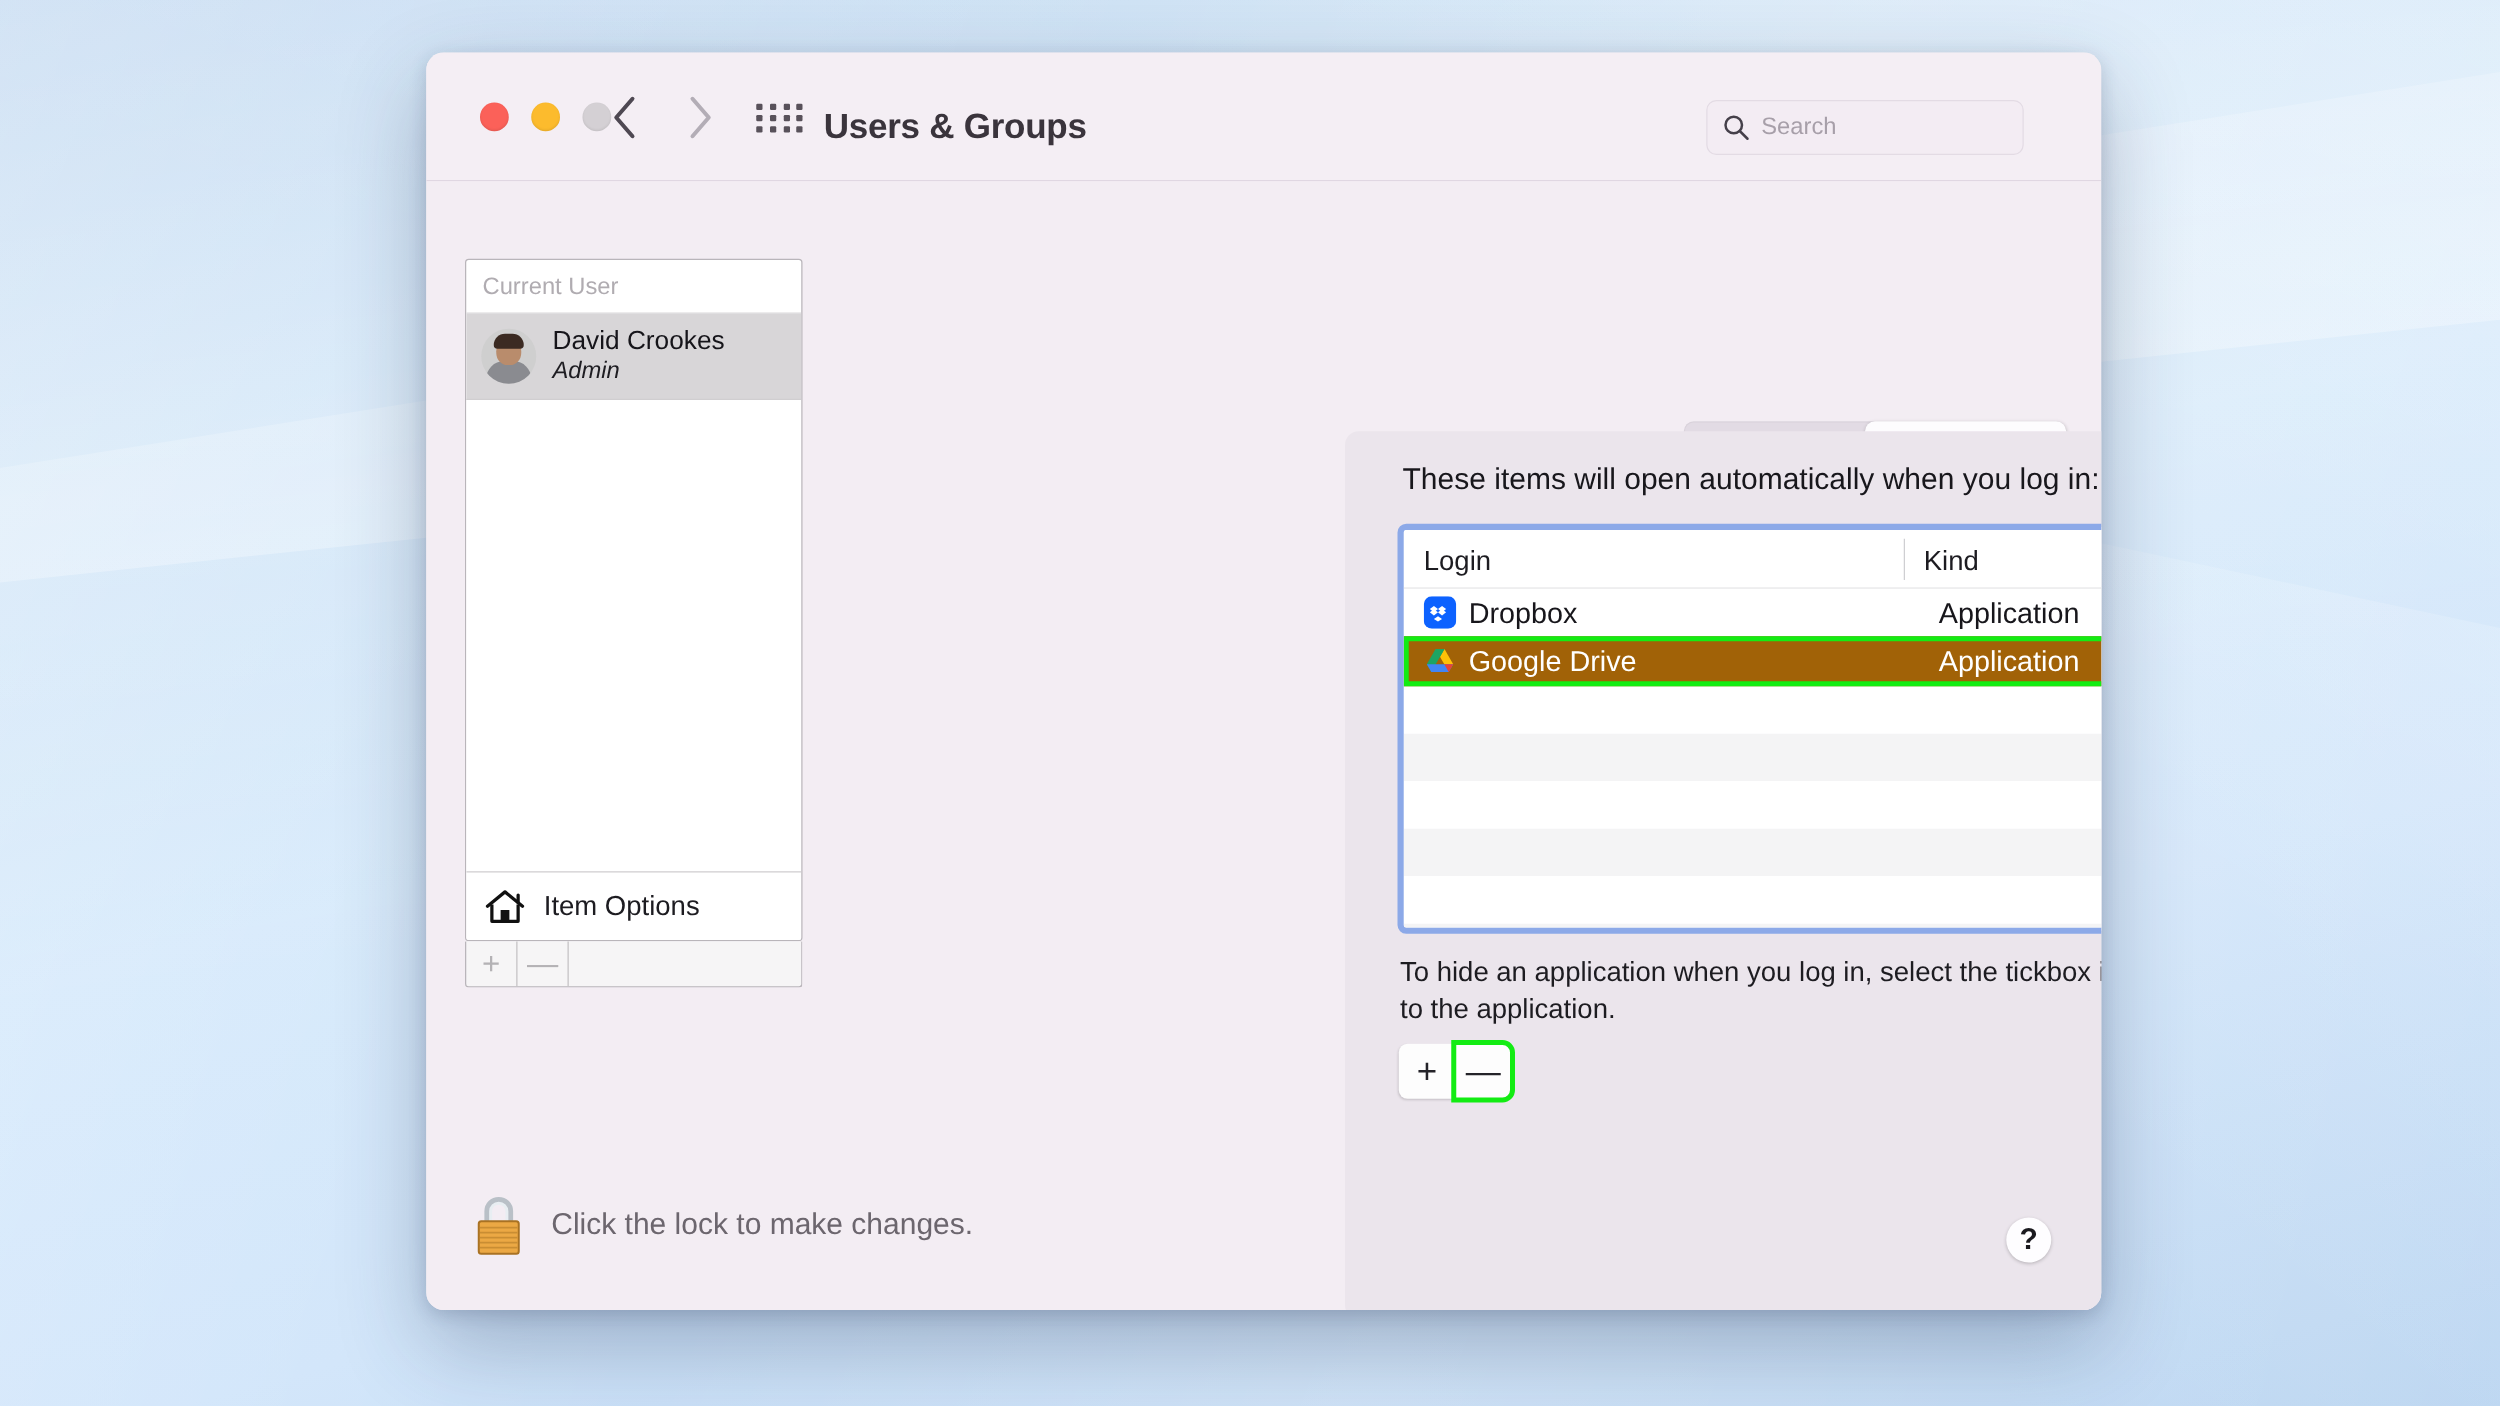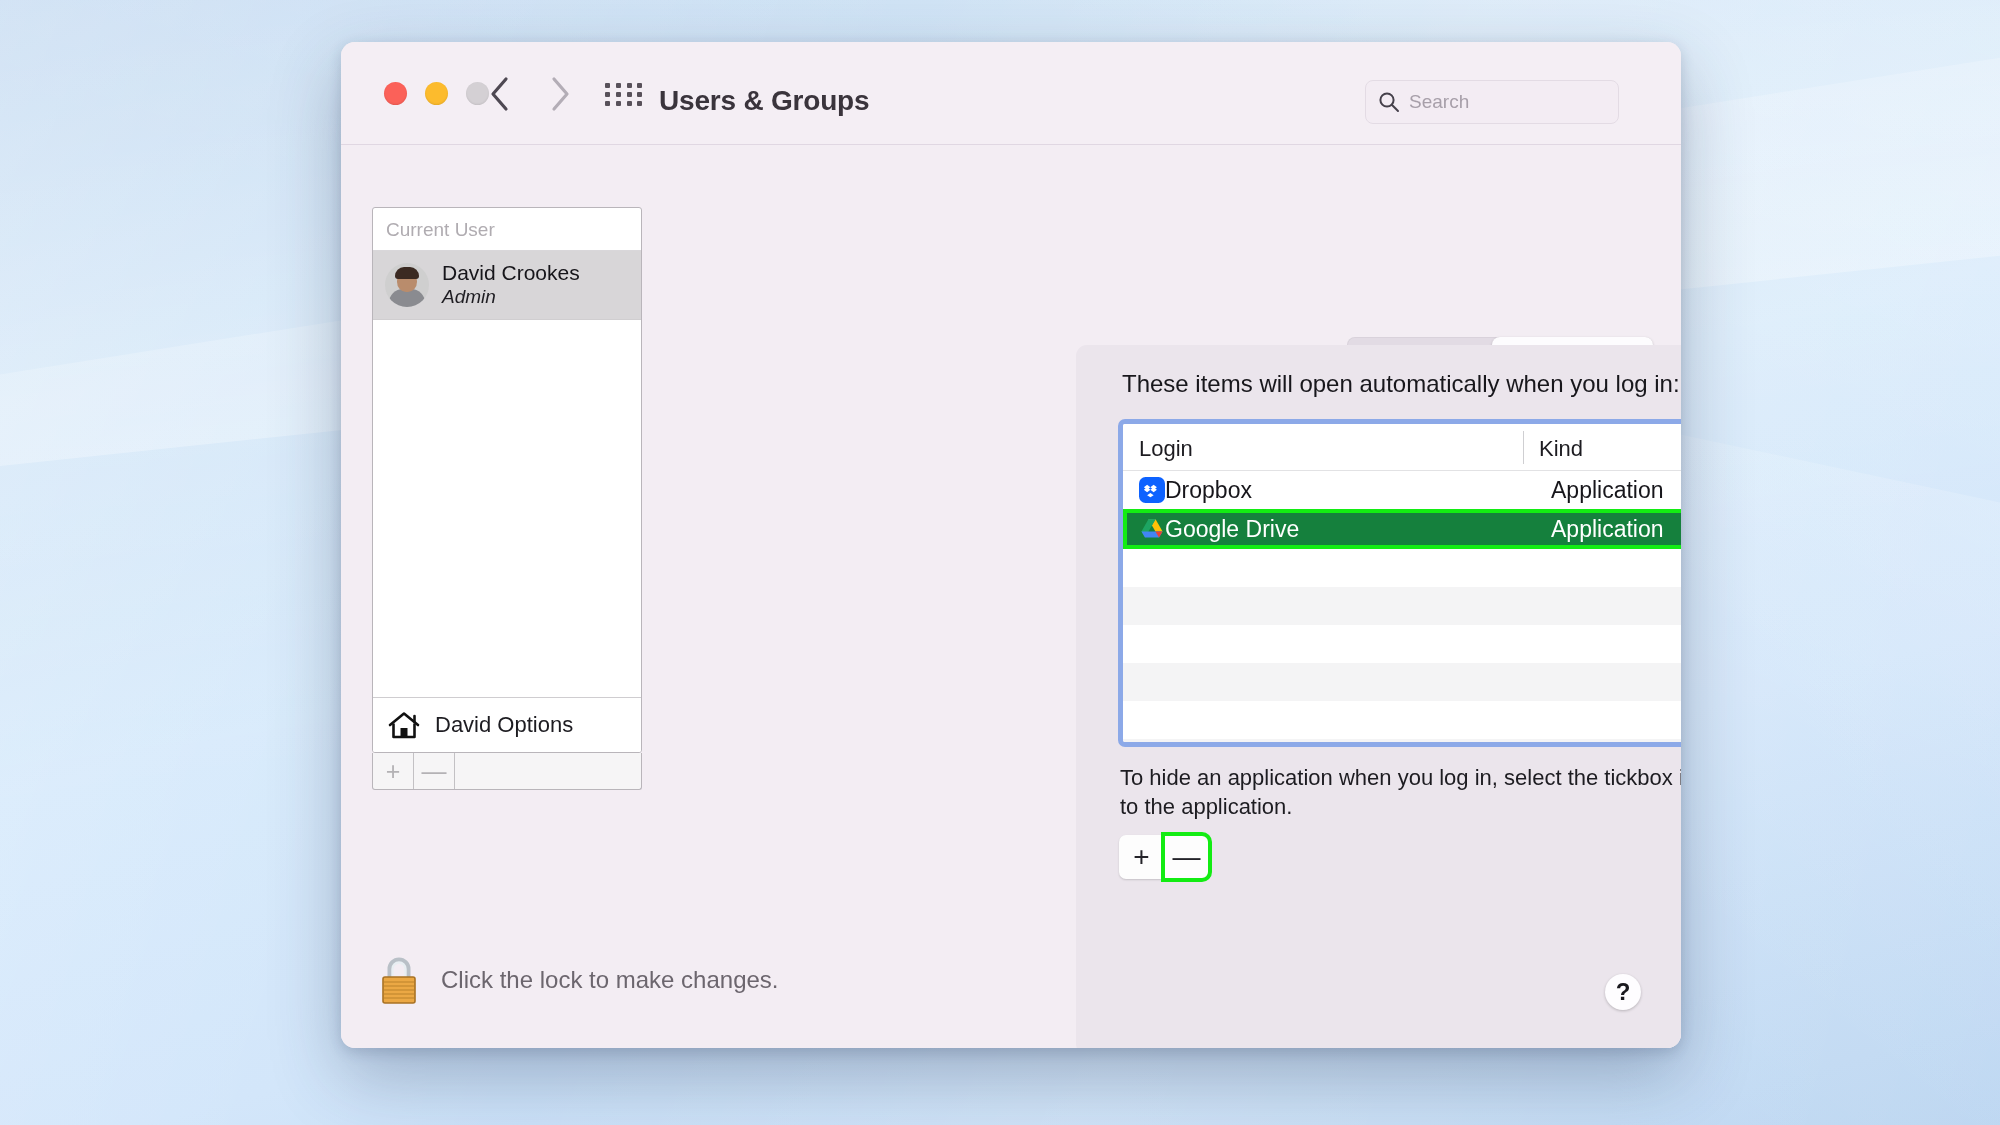--- a/index.html
+++ b/index.html
@@ -298,31 +298,32 @@
   .rows { position: relative; }
   .row {
     position: relative;
     height: 38px;
     display: flex;
     align-items: center;
   }
   .row.odd  { background: #ffffff; }
   .row.even { background: #f4f4f5; }
   .row.selected {
-    background: #15803d;
+    background: #a16207;
     outline: 4px solid #13ec13;
     outline-offset: -4px;
     z-index: 2;
     height: 40px;
   }
   .cell-item {
     position: absolute;
     left: 16px;
     display: flex;
     align-items: center;
+    gap: 10px;
     font-size: 23px;
     color: #17161b;
   }
   .row.selected .cell-item { color: #fff; }
   .cell-kind {
     position: absolute;
     left: 428px;
     font-size: 23px;
     color: #17161b;
   }
@@ -463,21 +464,21 @@
 
       <div class="side-spacer"></div>
 
       <div class="login-options">
         <svg width="34" height="30" viewBox="0 0 34 30">
           <path d="M3 15 L17 3.5 L31 15" fill="none" stroke="#111" stroke-width="2.6" stroke-linecap="round" stroke-linejoin="round"></path>
           <path d="M6.5 13.5 V27 H27.5 V13.5" fill="none" stroke="#111" stroke-width="2.6" stroke-linejoin="round"></path>
           <rect x="13.5" y="18" width="7" height="9" fill="#111"></rect>
           <line x1="27.5" y1="6" x2="27.5" y2="12" stroke="#111" stroke-width="2.6" stroke-linecap="round"></line>
         </svg>
-        <span class="login-options-label">David Options</span>
+        <span class="login-options-label">Item Options</span>
       </div>
     </div>
 
     <div class="side-footer">
       <div class="sf-btn">+</div>
       <div class="sf-btn">—</div>
       <div class="sf-rest"></div>
     </div>
 
     <div class="tabs">

